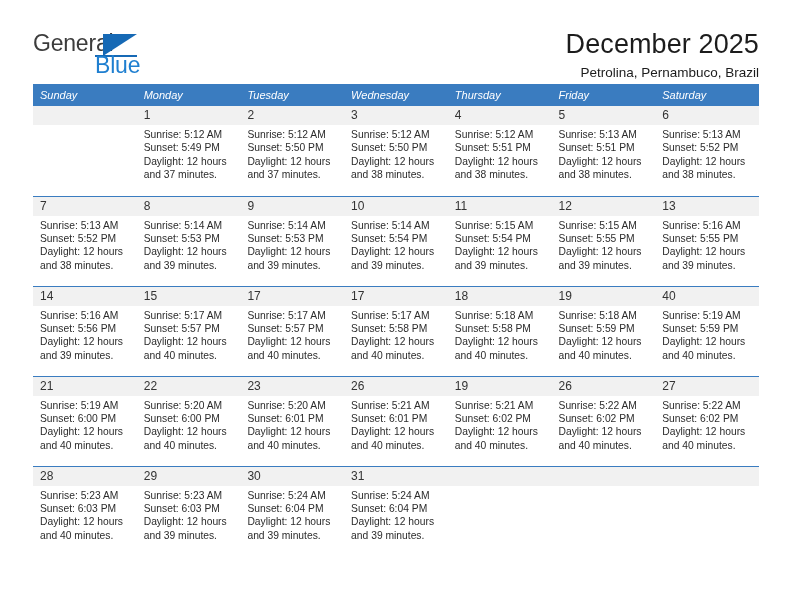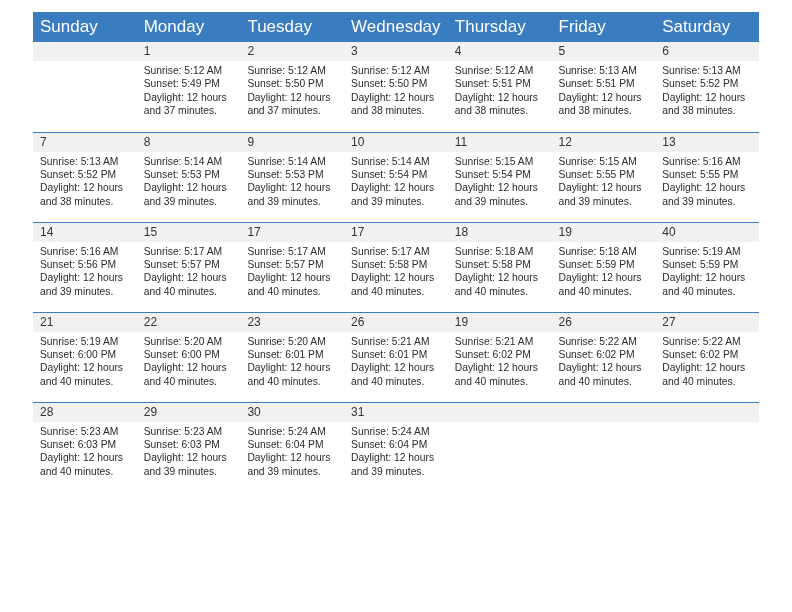--- a/index.html
+++ b/index.html
@@ -83,25 +83,26 @@
   
   .cal {
     margin: 12px 33px 0 33px;
     width: 726px;
     border-collapse: collapse;
     table-layout: fixed;
   }
   .cal th {
     background: #3a7cc0;
     color: #ffffff;
-    font-size: 17px;
+    font-size: 11px;
     font-weight: normal;
     text-align: left;
     padding: 5px 0 5px 7px;
     height: 21px;
+    font-style: italic;
   }
   .cal td {
     vertical-align: top;
     padding: 0;
     width: 103.7px;
     height: 90px;
     border-top: 1.4px solid #3a7cc0;
   }
   .cal tbody tr:first-child td { border-top: none; }
 
@@ -120,20 +121,35 @@
     line-height: 13.4px;
     color: #2b2b2b;
   }
   .info div { white-space: nowrap; }
 </style>
 </head>
 <body>
 
 <div class="page">
 
+  <div class="top">
+
+    <div class="logo">
+      <span class="logo-general">General</span>
+      <span class="logo-tri"></span>
+      <span class="logo-rule"></span>
+      <span class="logo-blue">Blue</span>
+    </div>
+
+    <div class="titles">
+      <div class="cal-title">December 2025</div>
+      <div class="cal-sub">Petrolina, Pernambuco, Brazil</div>
+    </div>
+
+  </div>
 
   <table class="cal">
     <thead>
       <tr id="hdr-row">
           <th>Sunday</th>
           <th>Monday</th>
           <th>Tuesday</th>
           <th>Wednesday</th>
           <th>Thursday</th>
           <th>Friday</th>

